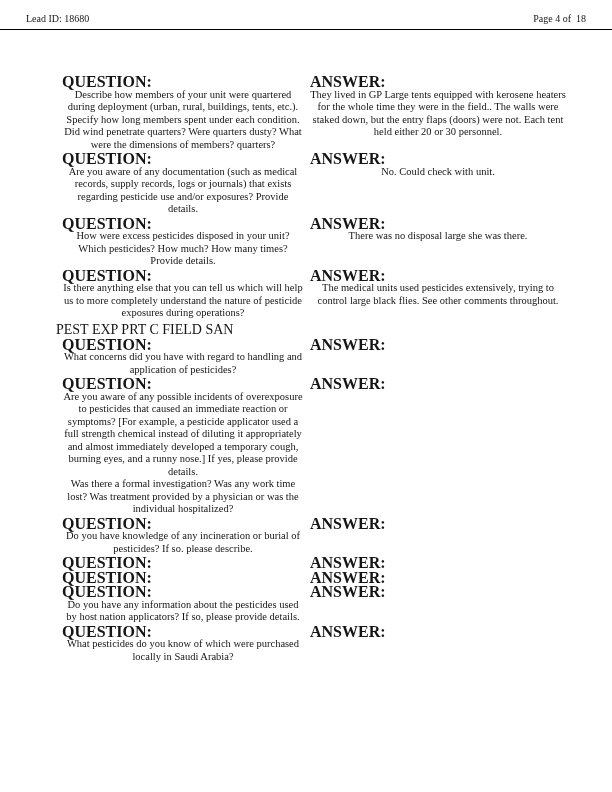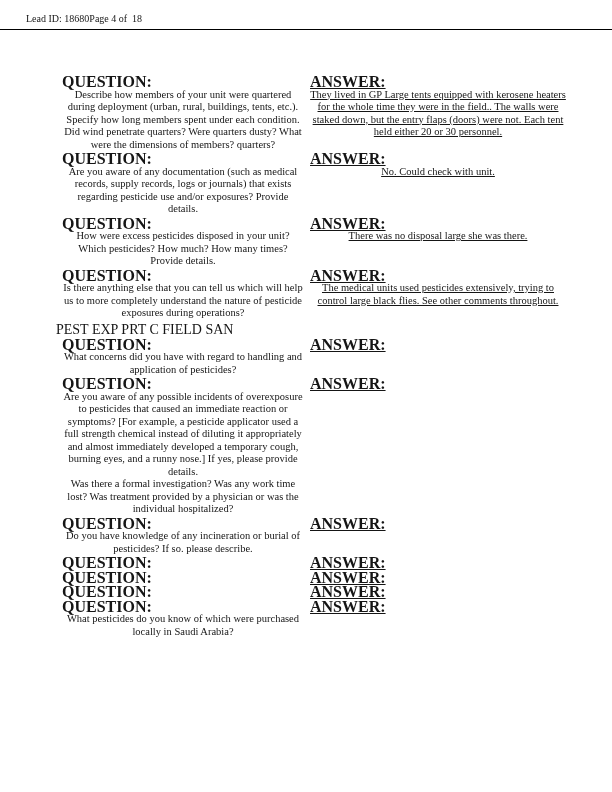--- a/index.html
+++ b/index.html
@@ -5,36 +5,36 @@
   html,body{margin:0;padding:0;background:#ffffff;}
   body{
     width:612px;height:792px;
     font-family:"Liberation Serif", serif;
     color:#151515;
     position:relative;
     overflow:hidden;
   }
   .page{width:612px;height:792px;box-sizing:border-box;}
   .hdr{
-    display:flex;justify-content:flex-start;align-items:flex-end;
+    display:flex;justify-content:space-between;align-items:flex-end;
     padding:13px 26px 3px 26px;
     font-size:10px;
   }
   .hdr span{white-space:pre;}
   .rule{border:none;border-top:1px solid #000;margin:2px 0 0 0;}
   .content{
     padding:46px 28px 0 62px;
     box-sizing:border-box;
   }
   .row{
     display:flex;align-items:flex-start;
     margin-bottom:2px;
   }
   .qcol{width:242px;flex:0 0 242px;}
-  .acol{width:256px;flex:0 0 256px;margin-left:6px;text-decoration:underline;}
+  .acol{width:256px;flex:0 0 256px;margin-left:6px;}
   .lbl{
     font-weight:bold;
     font-size:16px;line-height:12.5px;
   }
   .txt{
     font-size:10.5px;line-height:12.5px;
     white-space:pre-line;
     text-align:center;
   }
   .section{
@@ -152,20 +152,21 @@
       </div>
       <div class="acol">
         <div class="lbl">ANSWER:</div>
         <div class="txt"></div>
       </div>
     </div>
 
     <div class="row">
       <div class="qcol">
         <div class="lbl">QUESTION:</div>
+        <div class="txt">Do you have any information about the pesticides used by host nation applicators?  If so, please provide details.</div>
       </div>
       <div class="acol">
         <div class="lbl">ANSWER:</div>
         <div class="txt"></div>
       </div>
     </div>
 
     <div class="row">
       <div class="qcol">
         <div class="lbl">QUESTION:</div>

